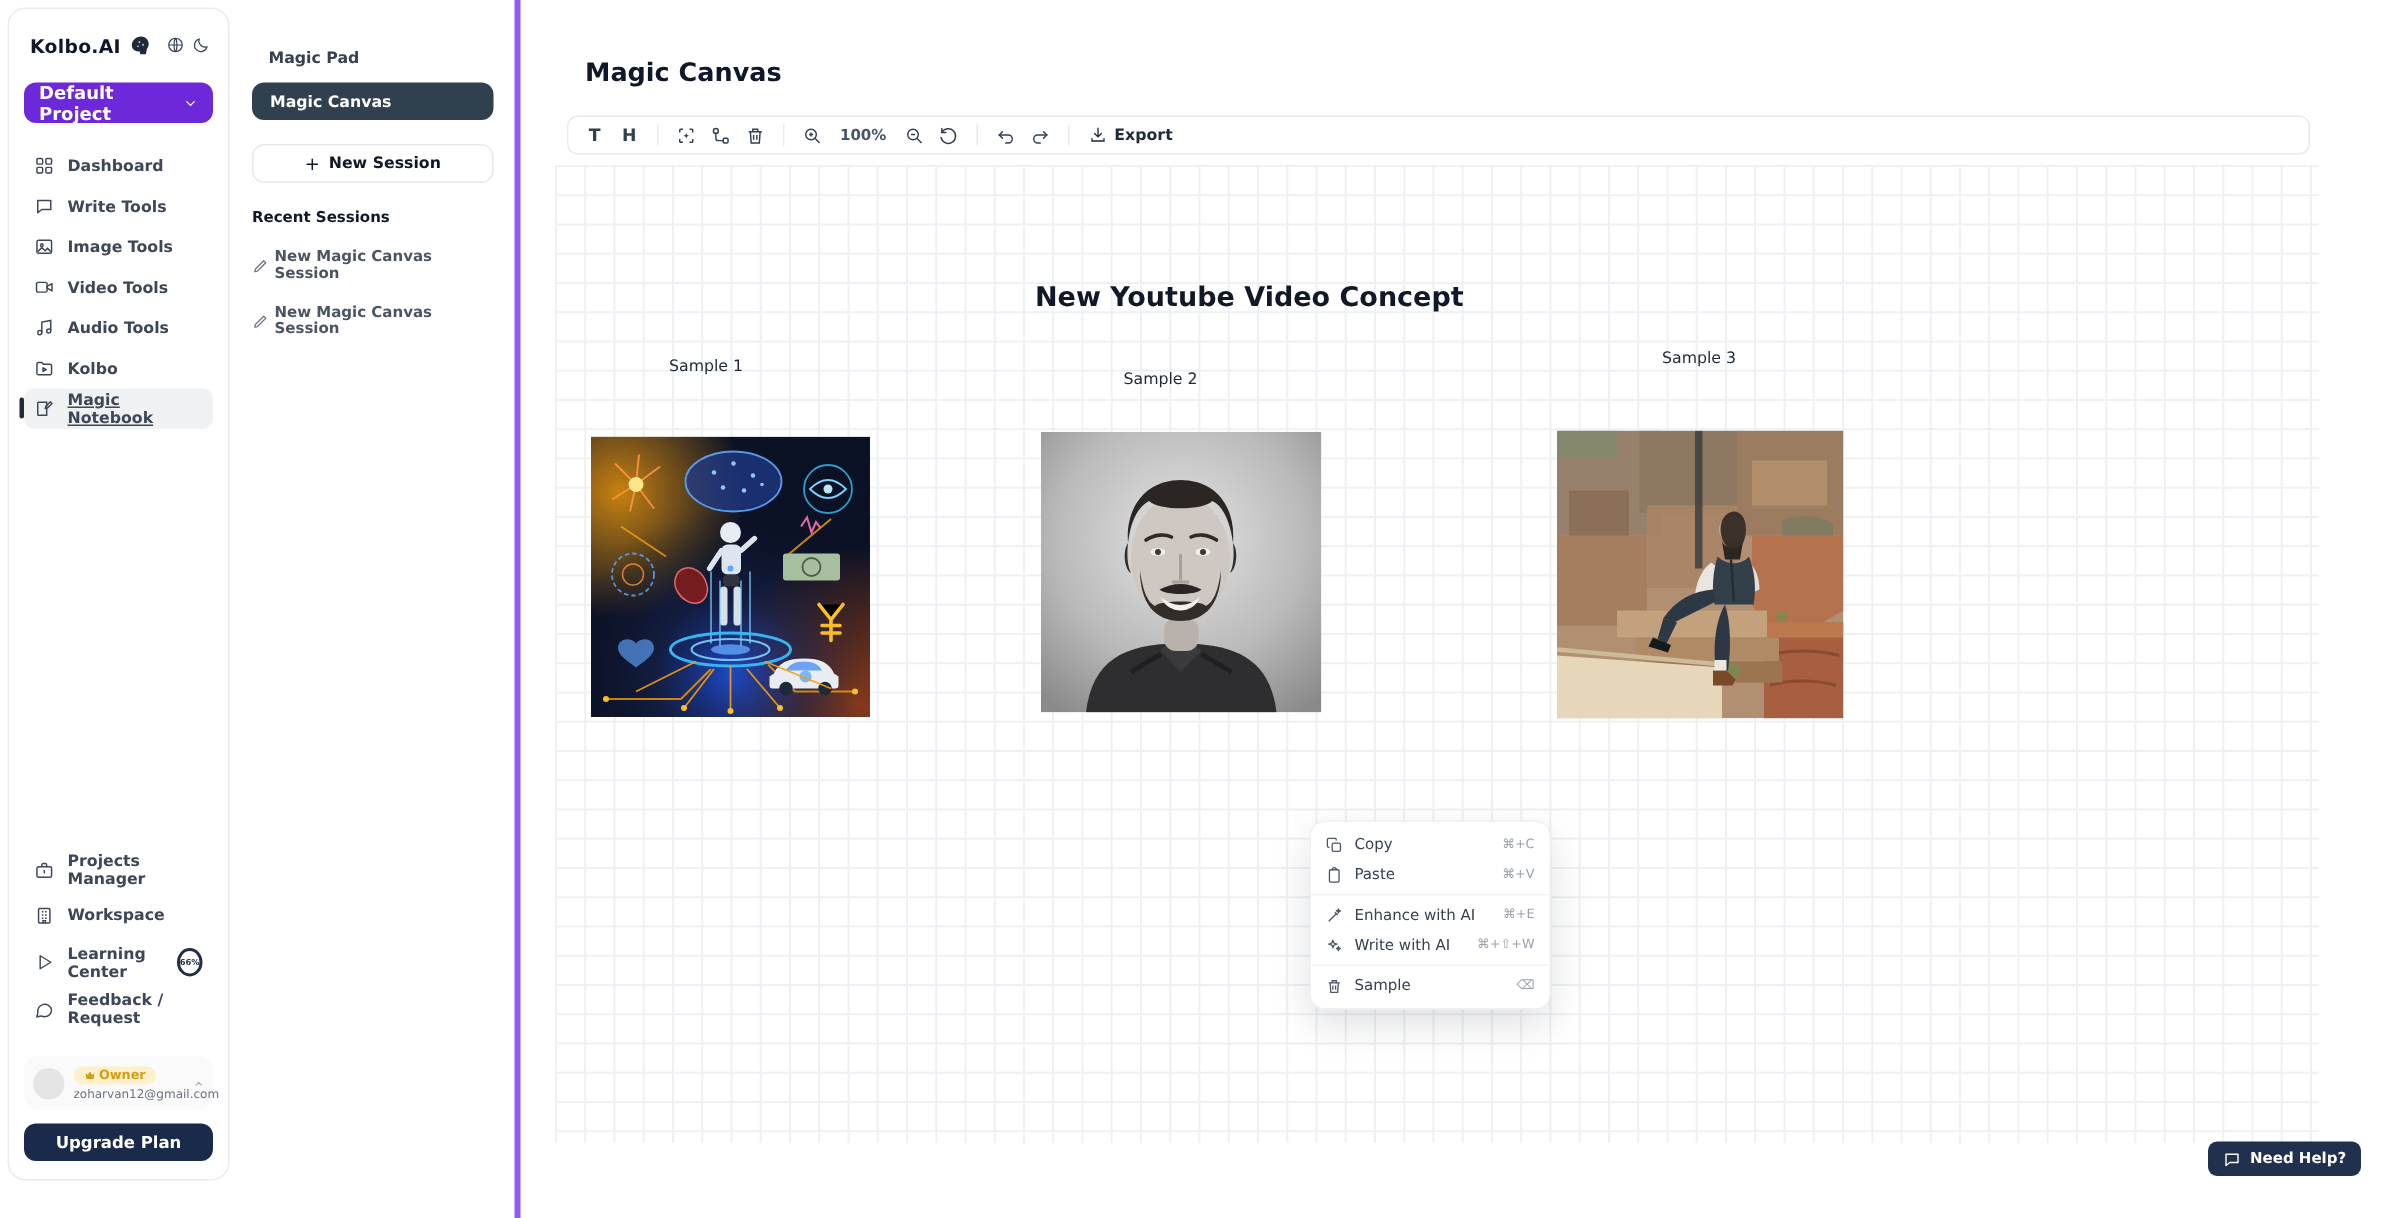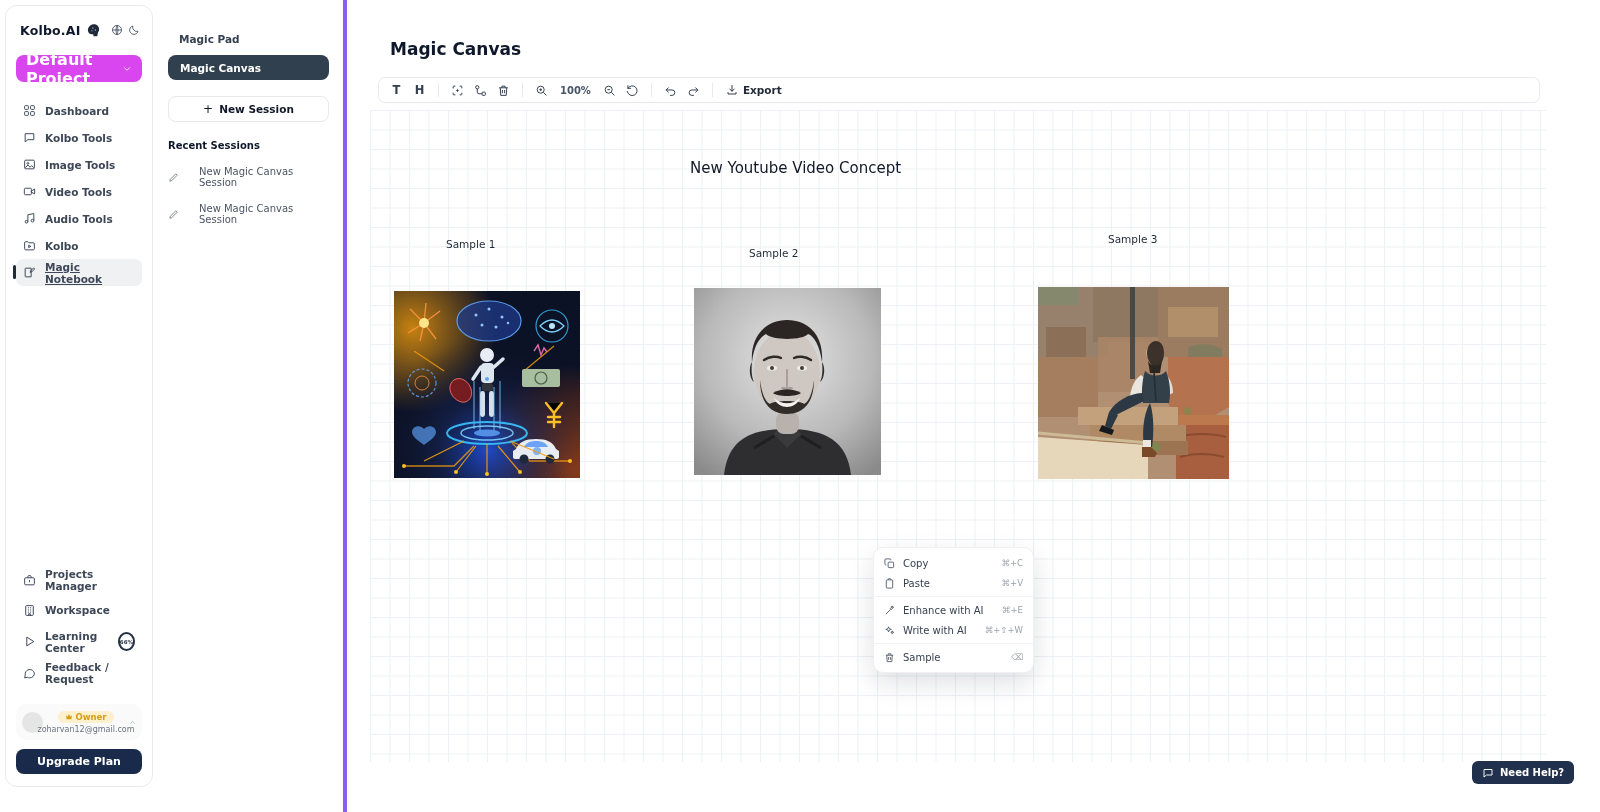--- a/index.html
+++ b/index.html
@@ -12,64 +12,64 @@
 
   
   .sidebar { position:absolute; left:5px; top:5px; width:148px; height:782px;
     background:#fff; border:1px solid #e8eaee; border-radius:12px;
     padding:0 10px; display:flex; flex-direction:column; }
   .logo-row { margin-top:16px; display:flex; align-items:center; gap:5px; padding:0 4px; }
   .logo-text { font-size:12.5px; font-weight:800; color:#0f172a; letter-spacing:.2px; }
   .logo-row .spacer { flex:1; }
   .icon-btn { display:flex; align-items:center; justify-content:center; width:16px; height:16px; color:#334155; cursor:pointer; }
 
-  .project-btn { margin-top:17px; height:27px; background:#d946ef; border-radius:8px;
-    color:#fff; font-size:16px; font-weight:700; display:flex; align-items:center;
+  .project-btn { margin-top:17px; height:27px; background:#6d28d9; border-radius:8px;
+    color:#fff; font-size:12px; font-weight:700; display:flex; align-items:center;
     justify-content:space-between; padding:0 10px; cursor:pointer; }
 
   .nav { margin-top:15px; display:flex; flex-direction:column; }
   .nav-item { position:relative; height:27px; display:flex; align-items:center; gap:9px;
     padding:0 7px; font-size:10.5px; font-weight:600; color:#3d4757; border-radius:7px; cursor:pointer; }
   .nav-item .ic { color:#3d4757; }
   .nav-item.active { background:#f0f1f3;text-decoration:underline; }
   .active-bar { position:absolute; left:-3px; top:6px; width:3px; height:14px;
     background:#1f2937; border-radius:2px; }
 
   .flex-fill { flex:1; }
 
   .progress-badge { margin-left:3px; width:19px; height:19px; border-radius:50%;
     border:2px solid #233044; display:flex; align-items:center; justify-content:center;
     font-size:5.5px; font-weight:700; color:#233044; background:#fff; }
 
   .user-chip { margin-top:12px; background:#fafafa; border-radius:10px; min-height:36px;
     display:flex; align-items:center; gap:6px; padding:5px 6px; cursor:pointer; }
   .avatar { width:21px; height:21px; border-radius:50%; background:#e5e5e6; flex:0 0 auto; }
-  .user-col { display:flex; flex-direction:column; align-items:center; gap:2px; flex:1; min-width:0; }
+  .user-col { display:flex; flex-direction:column; align-items:flex-start; gap:2px; flex:1; min-width:0; }
   .owner-pill { display:flex; align-items:center; gap:2px; background:#fdf0cd; color:#d79c12;
     font-size:8.5px; font-weight:800; padding:1px 7px; border-radius:8px; }
   .user-email { font-size:8px; color:#6b7280; white-space:nowrap; }
   .chip-caret { color:#9ca3af; }
 
   .upgrade-btn { margin:9px 0 12px 0; height:25px; background:#192a4a; border:none;
     border-radius:8px; color:#fff; font-size:11px; font-weight:700; cursor:pointer;
     font-family:inherit; }
 
   
   .panel { position:absolute; left:154px; top:0; width:193px; height:812px;
     background:#fff; border-right:4px solid #8b5cf6; padding:16px 14px; }
   .panel-item-plain { margin-top:17px; padding-left:11px; font-size:10.5px; font-weight:600; color:#374151; cursor:pointer; }
   .panel-item-active { margin-top:10px; height:25px; background:#31404e; border-radius:8px;
     display:flex; align-items:center; padding-left:12px; color:#fff; font-size:10.5px; font-weight:700; cursor:pointer; }
   .new-session-btn { margin-top:16px; width:100%; height:26px; background:#fff;
     border:1px solid #e6e8ec; border-radius:8px; display:flex; align-items:center;
     justify-content:center; gap:6px; font-size:10.5px; font-weight:700; color:#111827;
     cursor:pointer; font-family:inherit; }
   .recent-heading { margin-top:18px; font-size:10px; font-weight:800; color:#0f172a; }
-  .session-item { margin-top:15px; display:flex; align-items:center; gap:20px;
-    font-size:10px; font-weight:400; color:#4b5563; cursor:pointer; }
+  .session-item { margin-top:15px; display:flex; align-items:center; gap:4px;
+    font-size:10px; font-weight:700; color:#4b5563; cursor:pointer; }
   .session-item .ic { color:#6b7280; }
 
   
   .page-title { position:absolute; left:390px; top:39px; font-size:17px; font-weight:800; color:#0f172a; }
 
   .toolbar { position:absolute; left:378px; top:77px; width:1162px; height:26px;
     background:#fff; border:1px solid #e8eaef; border-radius:7px;
     display:flex; align-items:center; padding:0 6px; }
   .tb-btn { width:23px; height:20px; display:flex; align-items:center; justify-content:center;
     color:#33404f; border-radius:4px; cursor:pointer; background:none; border:none; font-family:inherit; }
@@ -78,21 +78,21 @@
   .tb-zoom { margin:0 7px; font-size:10px; font-weight:600; color:#475569; }
   .tb-export { display:flex; align-items:center; gap:5px; padding:0 6px; height:20px;
     font-size:10.5px; font-weight:600; color:#1f2937; cursor:pointer; background:none; border:none; font-family:inherit; }
 
   
   .canvas { position:absolute; left:370px; top:110px; width:1176px; height:652px;
     background-image:
       linear-gradient(to right, #edf0f4 1px, transparent 1px),
       linear-gradient(to bottom, #edf0f4 1px, transparent 1px);
     background-size:19.5px 19.5px; }
-  .canvas-heading { position:absolute; left:320px; top:49px; font-size:15px; font-weight:400; color:#111827; cursor:move; }
+  .canvas-heading { position:absolute; left:320px; top:78px; font-size:18px; font-weight:700; color:#111827; cursor:move; }
   .sample-label { position:absolute; font-size:10.5px; color:#1f2937; cursor:move; }
   .sample-img { position:absolute; overflow:hidden; cursor:move; }
   .sample-img svg { width:100%; height:100%; }
 
   
   .ctx-menu { position:absolute; left:503px; top:437px; width:161px; background:#fff;
     border:1px solid #f0f0f3; border-radius:10px; padding:5px 0;
     box-shadow:0 10px 26px rgba(15,23,42,.13); }
   .ctx-row { height:20px; display:flex; align-items:center; gap:8px; padding:0 10px;
     font-size:10px; font-weight:500; color:#374151; cursor:pointer;justify-content:flex-end; }
@@ -155,21 +155,21 @@
             </svg>
           </span>
         <span>Dashboard</span>
       </div>
       <div class="nav-item">
         <span class="ic">
             <svg width="13" height="13" viewBox="0 0 24 24" fill="none" stroke="currentColor" stroke-width="1.8">
               <path d="M4 5h16v11H9l-5 4V5z" stroke-linejoin="round"></path>
             </svg>
           </span>
-        <span>Kolbo Tools</span>
+        <span>Write Tools</span>
       </div>
       <div class="nav-item">
         <span class="ic">
             <svg width="13" height="13" viewBox="0 0 24 24" fill="none" stroke="currentColor" stroke-width="1.8">
               <rect x="3" y="4" width="18" height="16" rx="2"></rect>
               <circle cx="9" cy="10" r="1.6"></circle>
               <path d="M4 18l5-5 4 4 3-3 4 4"></path>
             </svg>
           </span>
         <span>Image Tools</span>

